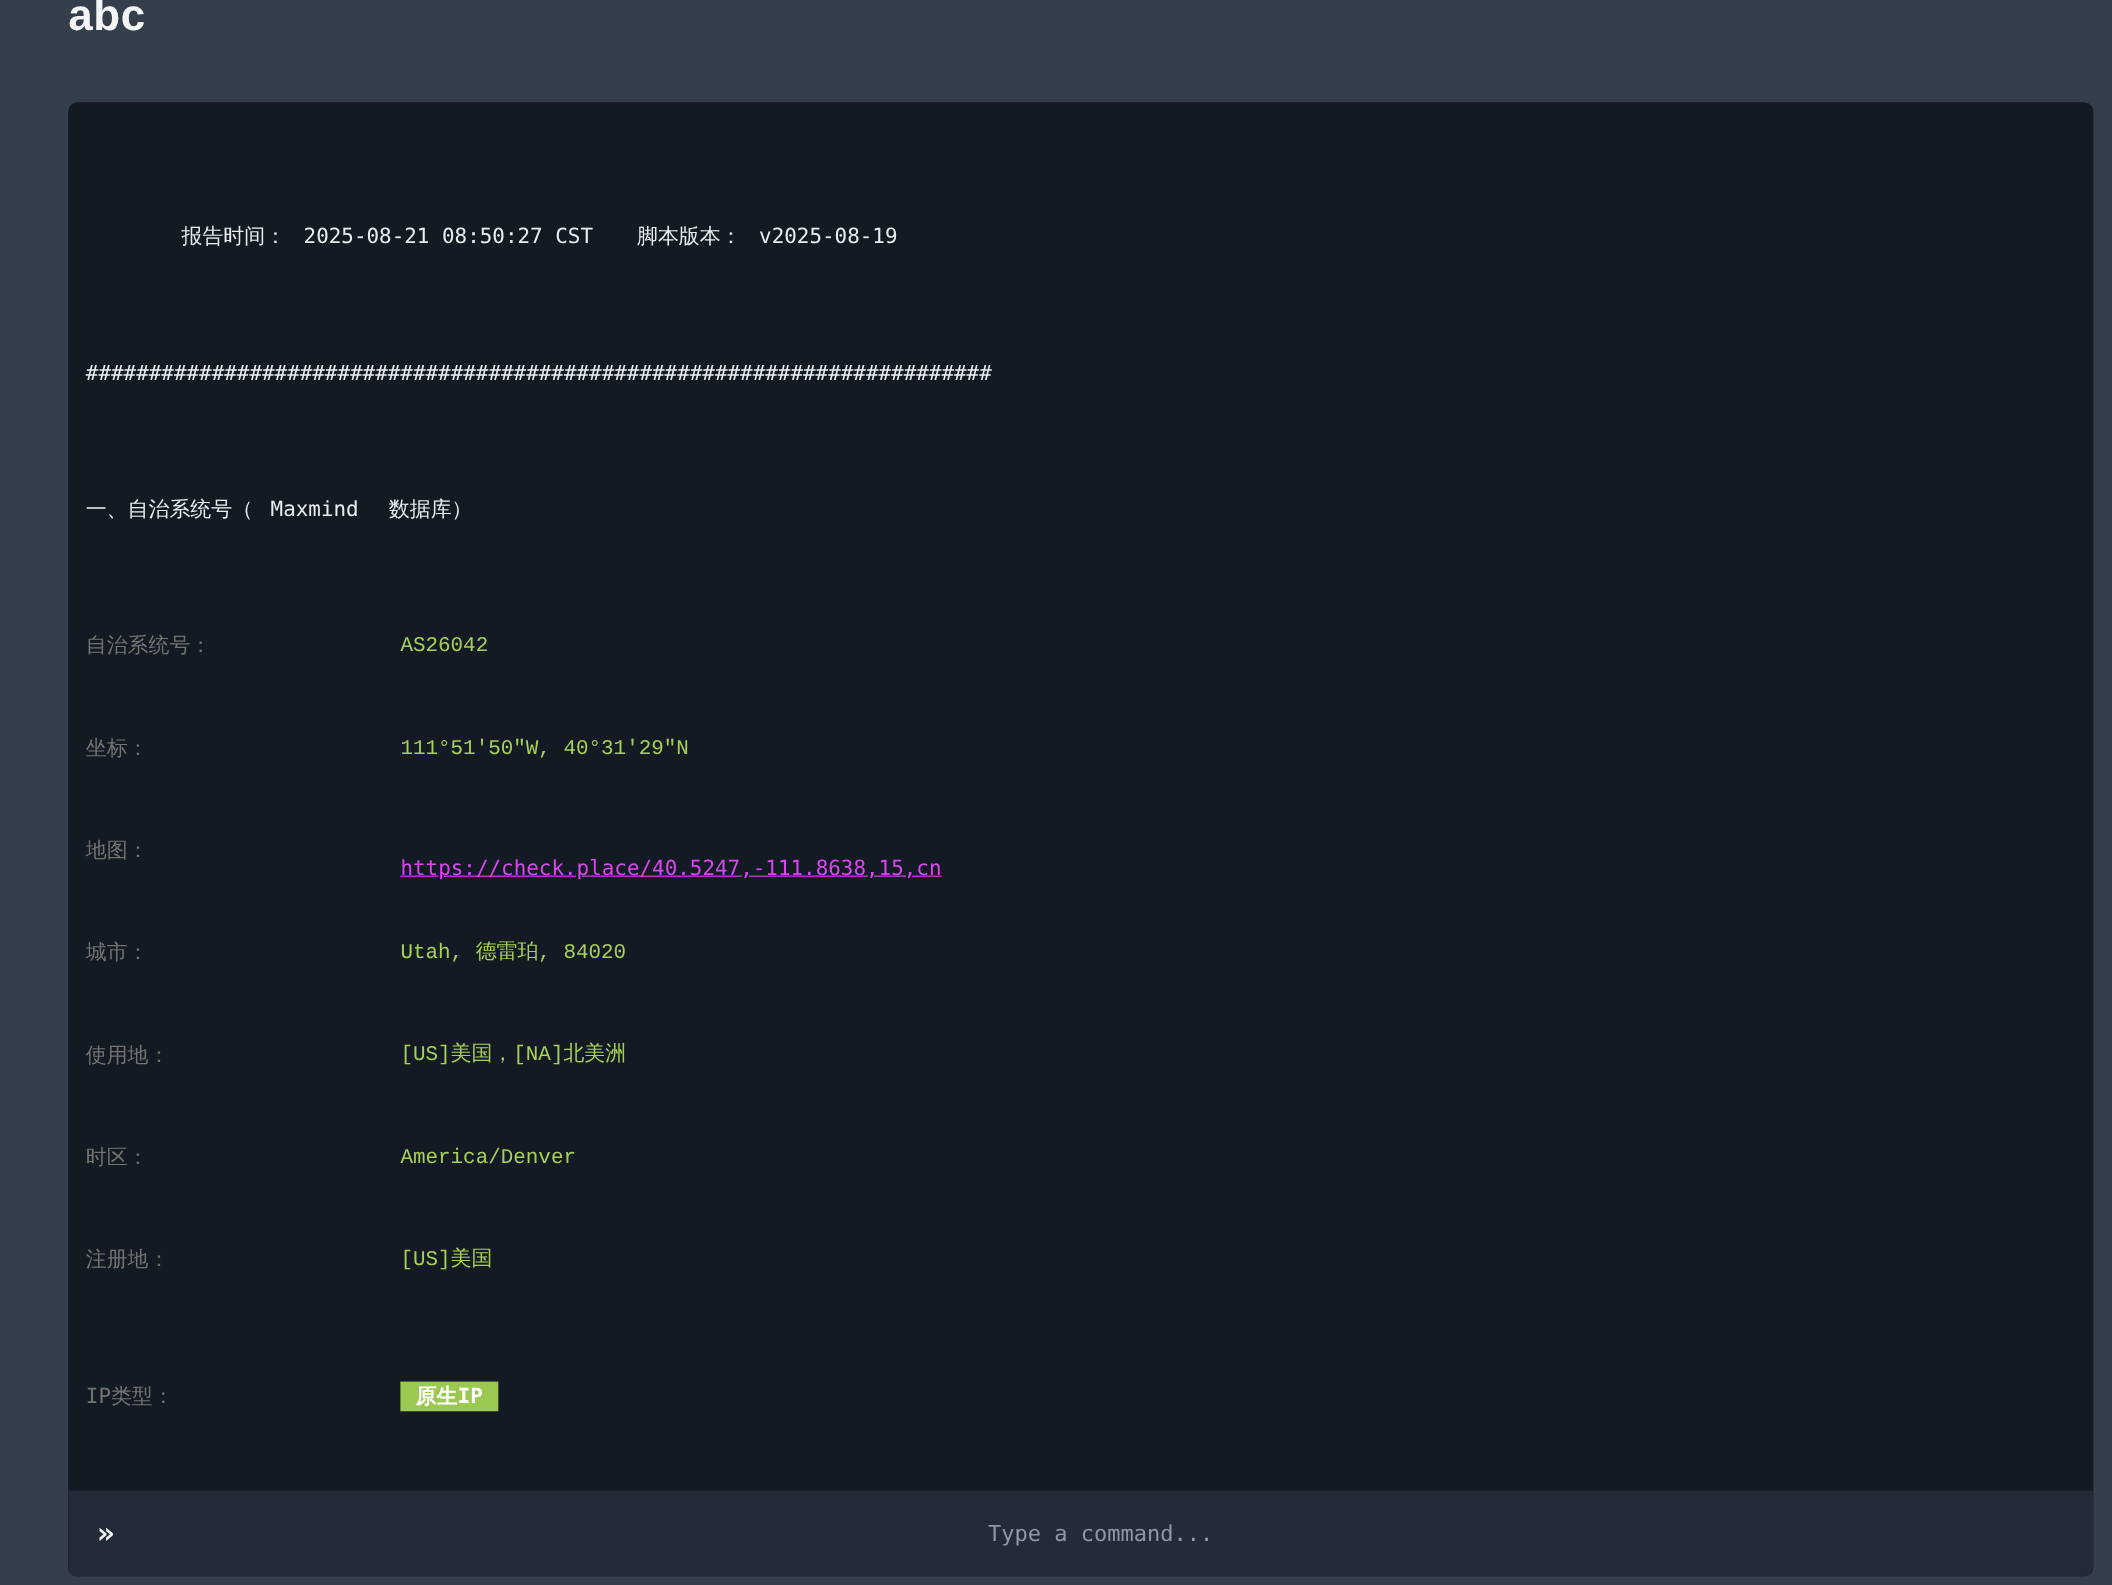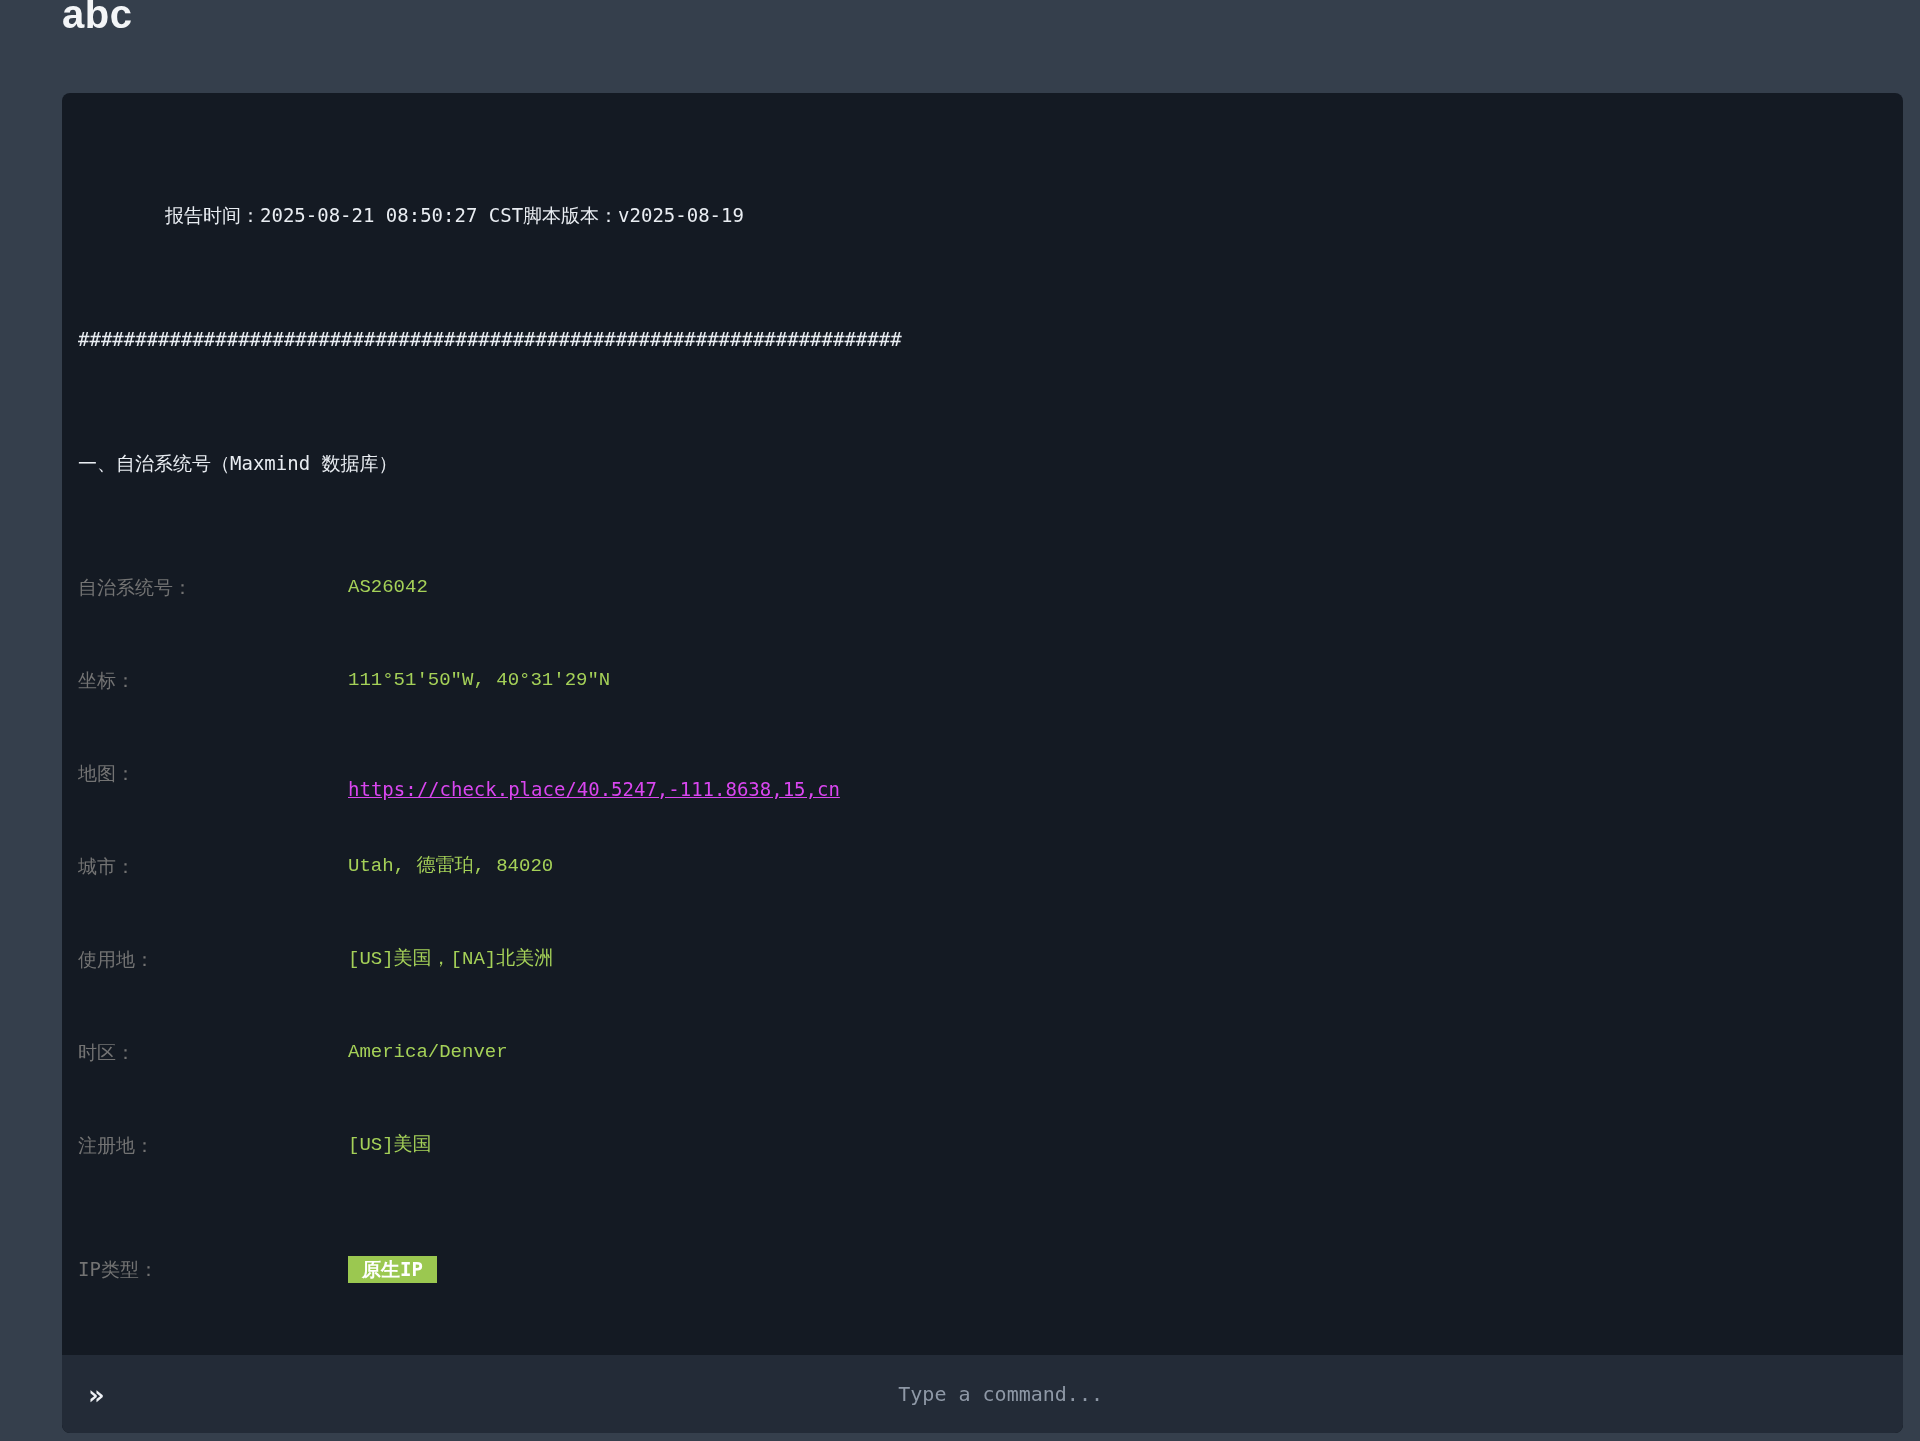--- a/index.html
+++ b/index.html
@@ -16,29 +16,29 @@
   .panel{
     position:absolute;left:62px;top:93px;width:1841px;height:1340px;
     background:#141a23;border-radius:8px;overflow:hidden;
   }
   .term{
     position:absolute;left:0;right:0;top:0;bottom:78px;
     padding:14px 16px;
     font:19px/31px "DejaVu Sans Mono",monospace;
     color:#e9edf2;white-space:pre;
   }
-  .tl{height:31px;display:flex;align-items:center;}
+  .tl{height:31px;display:flex;align-items:center;gap:16px;}
   .indent87{padding-left:87px;}
   .lb{color:#737373;flex:0 0 auto;}
   .wh{color:#e9edf2;}
   .w270{width:270px;}
   .val{color:#a5d158;font-family:Liberation Mono, monospace;}
   .lnk{color:#d946ef;text-decoration:underline;cursor:pointer;margin-top:32px;}
   .em{}
-  .ver{}
+  .ver{margin-left:24px;}
   
   .bdg{height:27px;display:inline-flex;align-items:center;justify-content:center;padding:0 13px;}
   .bdg-ip{background:#9bc850;color:#ffffff;font-weight:bold;padding:0 14px;}
   
   .cmdbar{
     position:absolute;left:0;right:0;bottom:0;height:78px;background:#232b37;
     display:flex;align-items:center;padding:0 26px;box-sizing:border-box;gap:20px;
     border-radius:0 0 8px 8px;
   }
   .prompt{font-size:27px;font-weight:bold;color:#eef1f5;line-height:1;}

